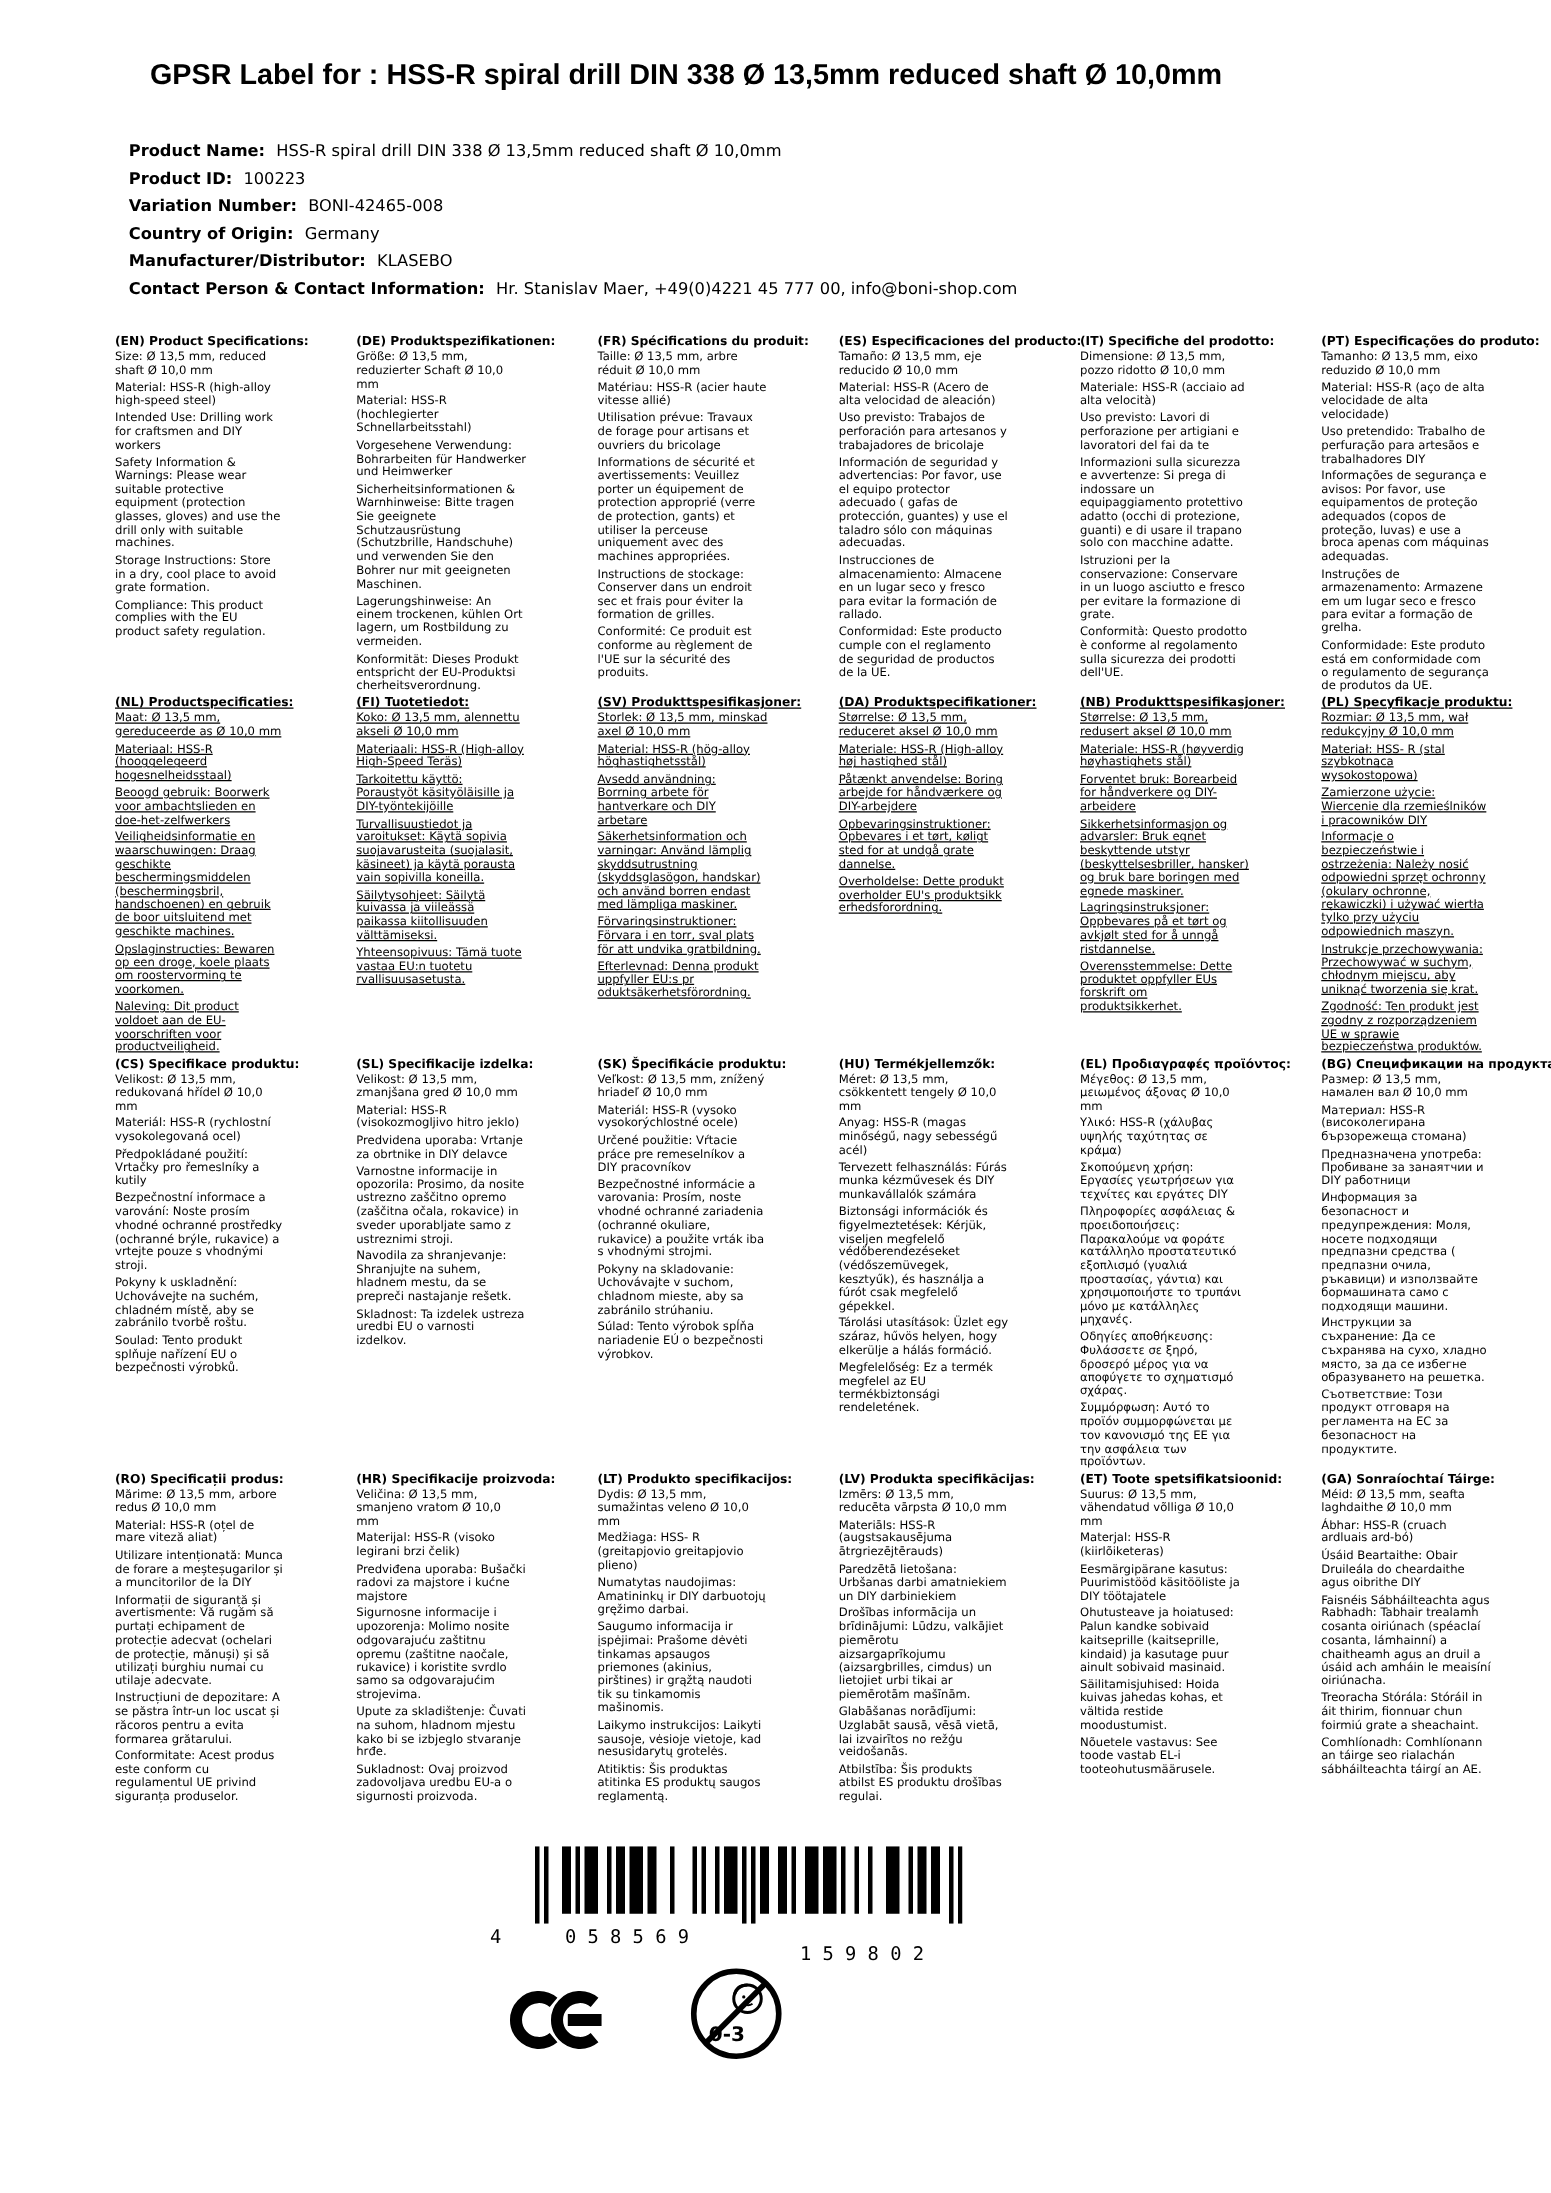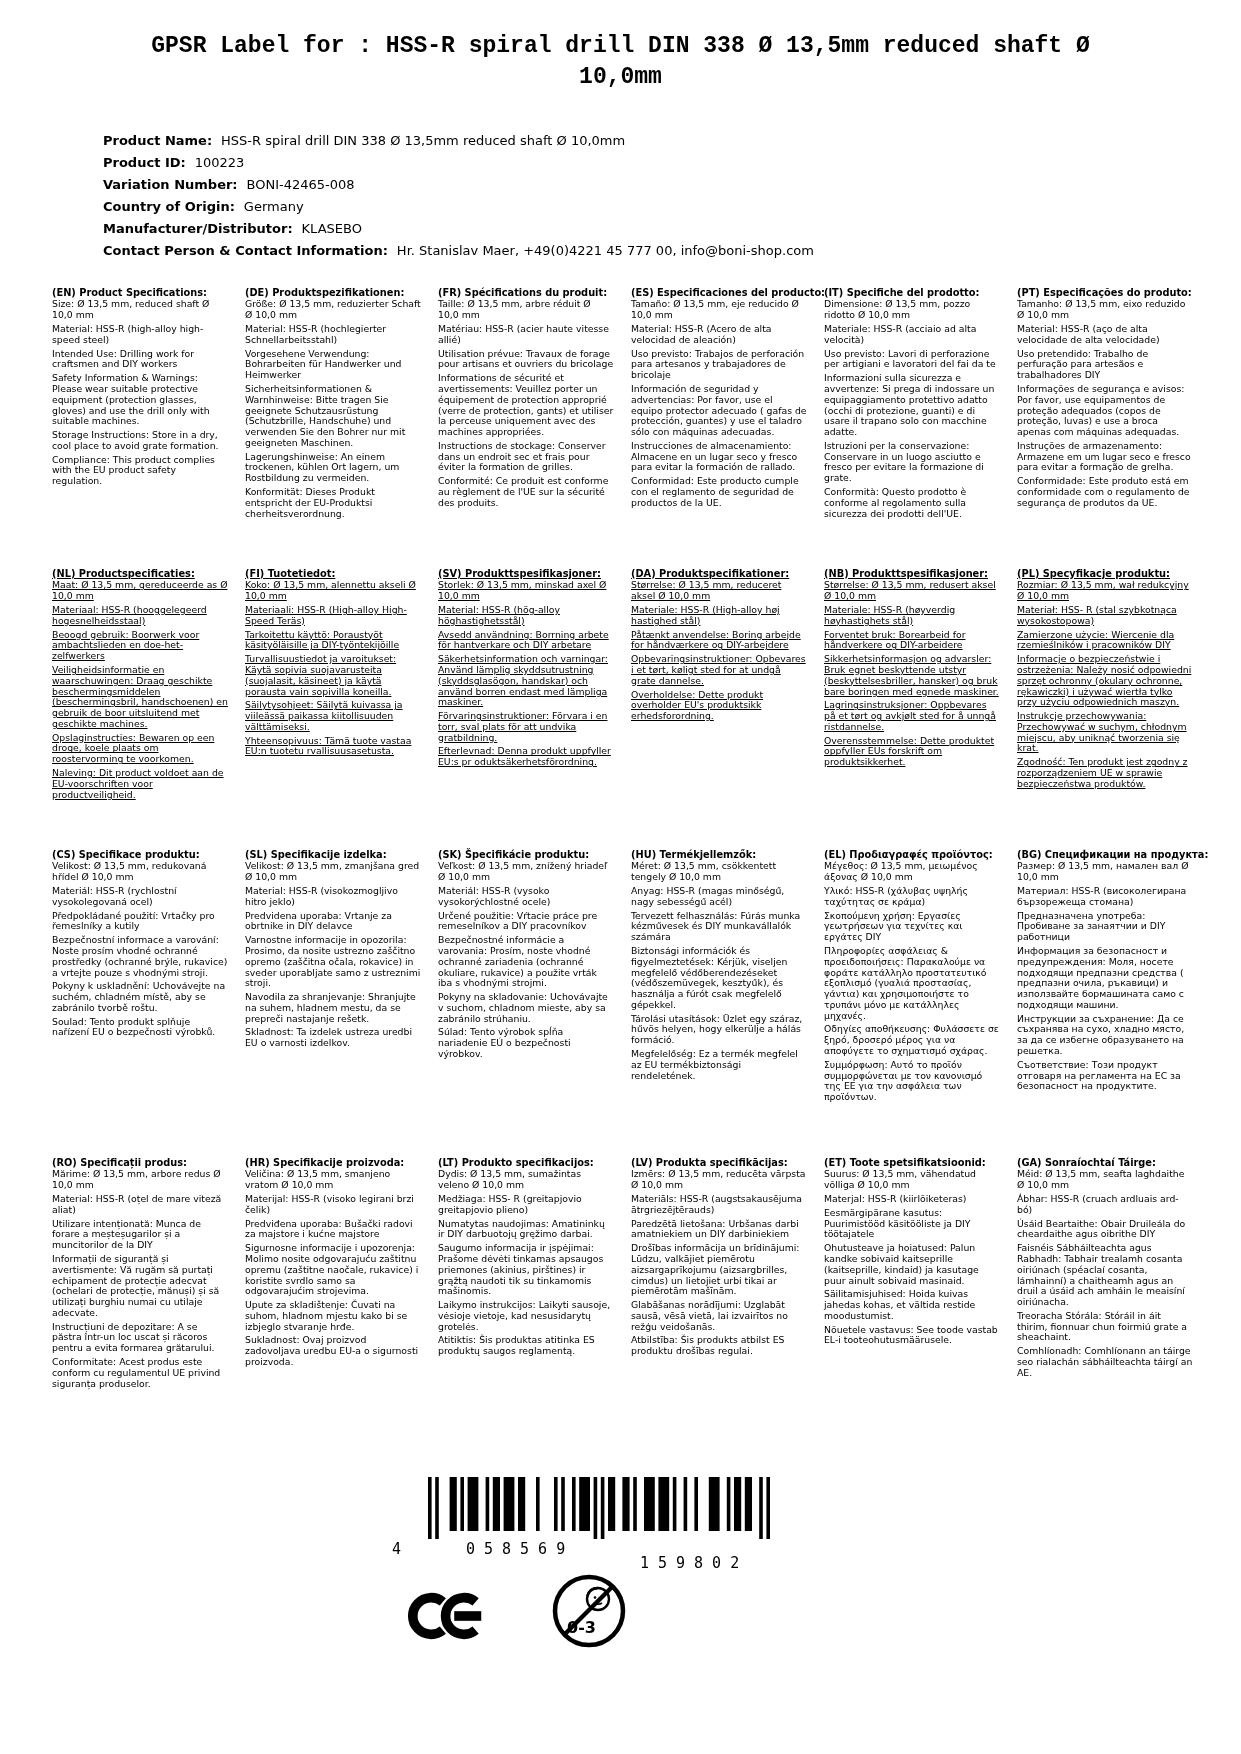--- a/index.html
+++ b/index.html
@@ -1,50 +1,50 @@
 <!DOCTYPE html>
 <html><head>
 <meta charset="utf-8">
 <style>
   html,body { margin:0; padding:0; background:#ffffff; }
   .page {
     position:relative; width:1241px; height:1754px; background:#fff;
     font-family:"DejaVu Sans", sans-serif; color:#000; overflow:hidden;
   }
   .title {
-    margin:0 120px; padding-top:31px; text-align:center;
+    margin:0 120px; padding-top:44px; text-align:left;
     font-size:23px; font-weight:bold; line-height:1.36;
-    font-family:Liberation Mono, monospace;
+    font-family:Liberation Sans, sans-serif;
   }
   .product-info { margin:36px 0 0 55px; font-size:13px; }
   .pi-row { display:flex; gap:9px; line-height:22px; }
   .pi-label { font-weight:bold; white-space:nowrap;margin-left:48px; }
   .pi-value { white-space:nowrap; }
 
   .spec-row {
     display:grid; grid-template-columns:repeat(6,176px);
     column-gap:17px; padding:0 52px; align-items:start;
   }
   .spec-row-1 { margin-top:26px; min-height:281px; }
   .spec-row-2 { min-height:281px;text-decoration:underline; }
   .spec-row-3 { min-height:308px; }
   .spec-row-4 { min-height:300px; }
-  .spec { font-size:9.3px; line-height:10.8px; }
+  .spec { font-size:9.3px; line-height:10.8px;margin-left:40px; }
   .spec-h { font-weight:bold; font-size:9.8px; white-space:nowrap; margin:0 0 1px 0; }
   .spec p { margin:0 0 3px 0; }
 
   .barcode-area { position:absolute; left:390px; top:1477px; width:420px; height:84px; }
   #barcode-svg { display:block; margin-left:38px; }
   #barcode-svg rect { fill:#000; }
   .barcode-digits {
     position:relative; height:20px; margin-top:1px;
     font-family:"DejaVu Sans Mono", monospace; font-size:15px;
   }
   .bd-lead { position:absolute; left:2px; top:0; }
-  .bd-g1 { position:absolute; left:76px; top:0; letter-spacing:9px; }
+  .bd-g1 { position:absolute; left:62px; top:0; letter-spacing:9px; }
   .bd-g2 { position:absolute; left:250px; top:0; letter-spacing:9px;margin-top:14px; }
 
   .ce-mark { position:absolute; left:406px; top:1590px; }
   .age-warning { position:absolute; left:550px; top:1566px; }
 </style>
 </head>
 <body>
 
 <div class="page">
 

